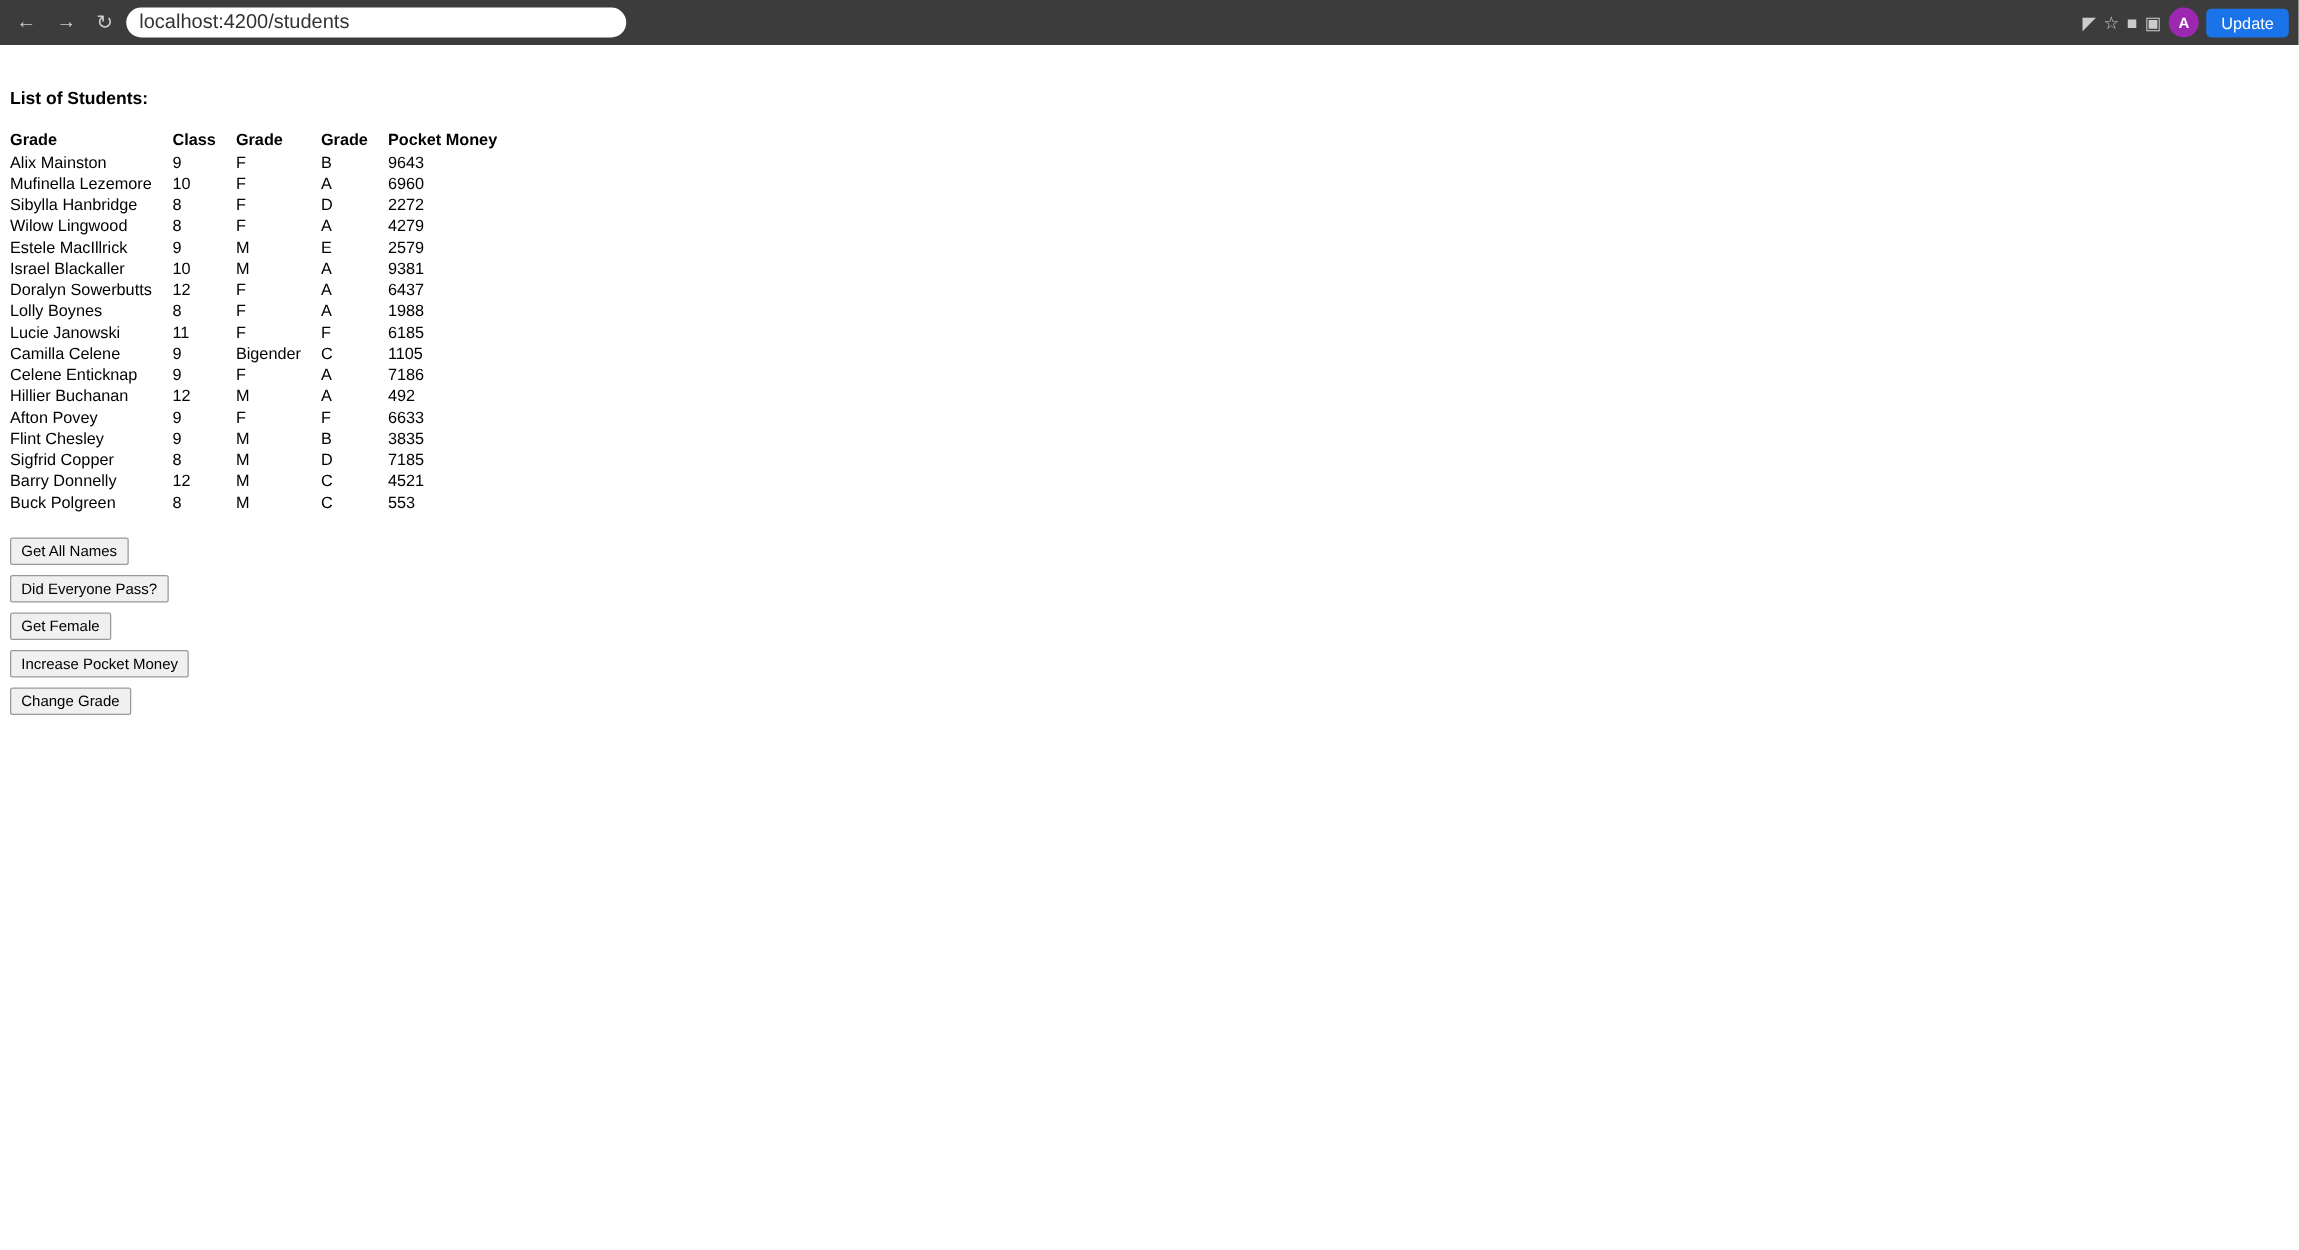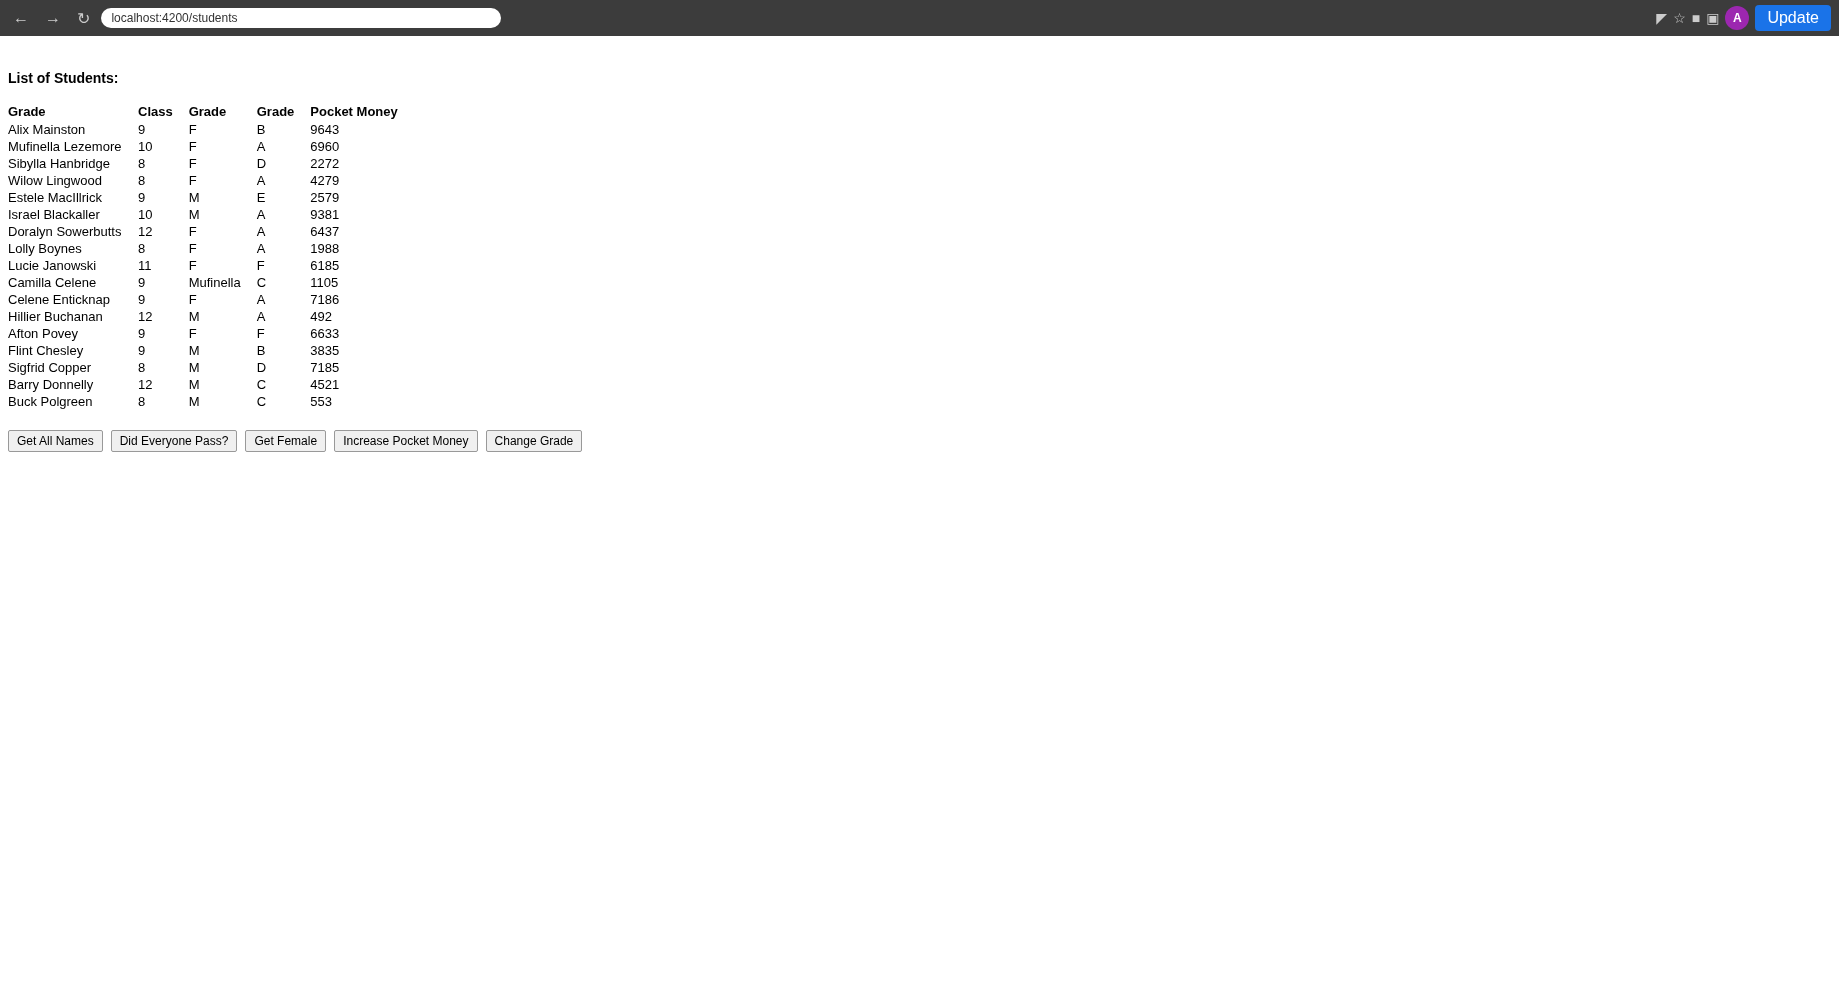--- a/index.html
+++ b/index.html
@@ -31,42 +31,42 @@
       border: none;
       font-size: 16px;
       cursor: pointer;
       padding: 2px 5px;
     }
 
     .address-bar {
       background: #fff;
       border-radius: 12px;
       padding: 3px 10px;
-      font-size: 12px;
+      font-size: 16px;
       color: #333;
       flex: 1;
       max-width: 400px;
     }
 
     .browser-actions {
       margin-left: auto;
       display: flex;
       gap: 6px;
       align-items: center;
       color: #ccc;
       font-size: 14px;
     }
 
     .update-btn {
       background: #1a73e8;
       color: #fff;
       border: none;
       border-radius: 4px;
       padding: 4px 12px;
-      font-size: 16px;
+      font-size: 13px;
       cursor: pointer;
     }
 
     .avatar {
       width: 24px;
       height: 24px;
       background: #9c27b0;
       border-radius: 50%;
       display: flex;
       align-items: center;
@@ -105,21 +105,21 @@
     }
 
     .col-name { min-width: 130px; }
     .col-class { min-width: 40px; }
     .col-gender { min-width: 60px; }
     .col-grade { min-width: 40px; }
     .col-pocket { min-width: 60px; }
 
     .buttons-section {
       display: flex;
-      flex-direction: row;
+      flex-direction: column;
       gap: 8px;
       align-items: flex-start;
     }
 
     .action-btn {
       background: #f0f0f0;
       border: 1px solid #999;
       border-radius: 2px;
       padding: 3px 8px;
       font-size: 12px;
@@ -218,21 +218,21 @@
         <tr>
       <td class="col-name">Lucie Janowski</td>
       <td class="col-class">11</td>
       <td class="col-gender">F</td>
       <td class="col-grade">F</td>
       <td class="col-pocket">6185</td>
     </tr>
         <tr>
       <td class="col-name">Camilla Celene</td>
       <td class="col-class">9</td>
-      <td class="col-gender">Mufinella</td>
+      <td class="col-gender">Bigender</td>
       <td class="col-grade">C</td>
       <td class="col-pocket">1105</td>
     </tr>
         <tr>
       <td class="col-name">Celene Enticknap</td>
       <td class="col-class">9</td>
       <td class="col-gender">F</td>
       <td class="col-grade">A</td>
       <td class="col-pocket">7186</td>
     </tr>

